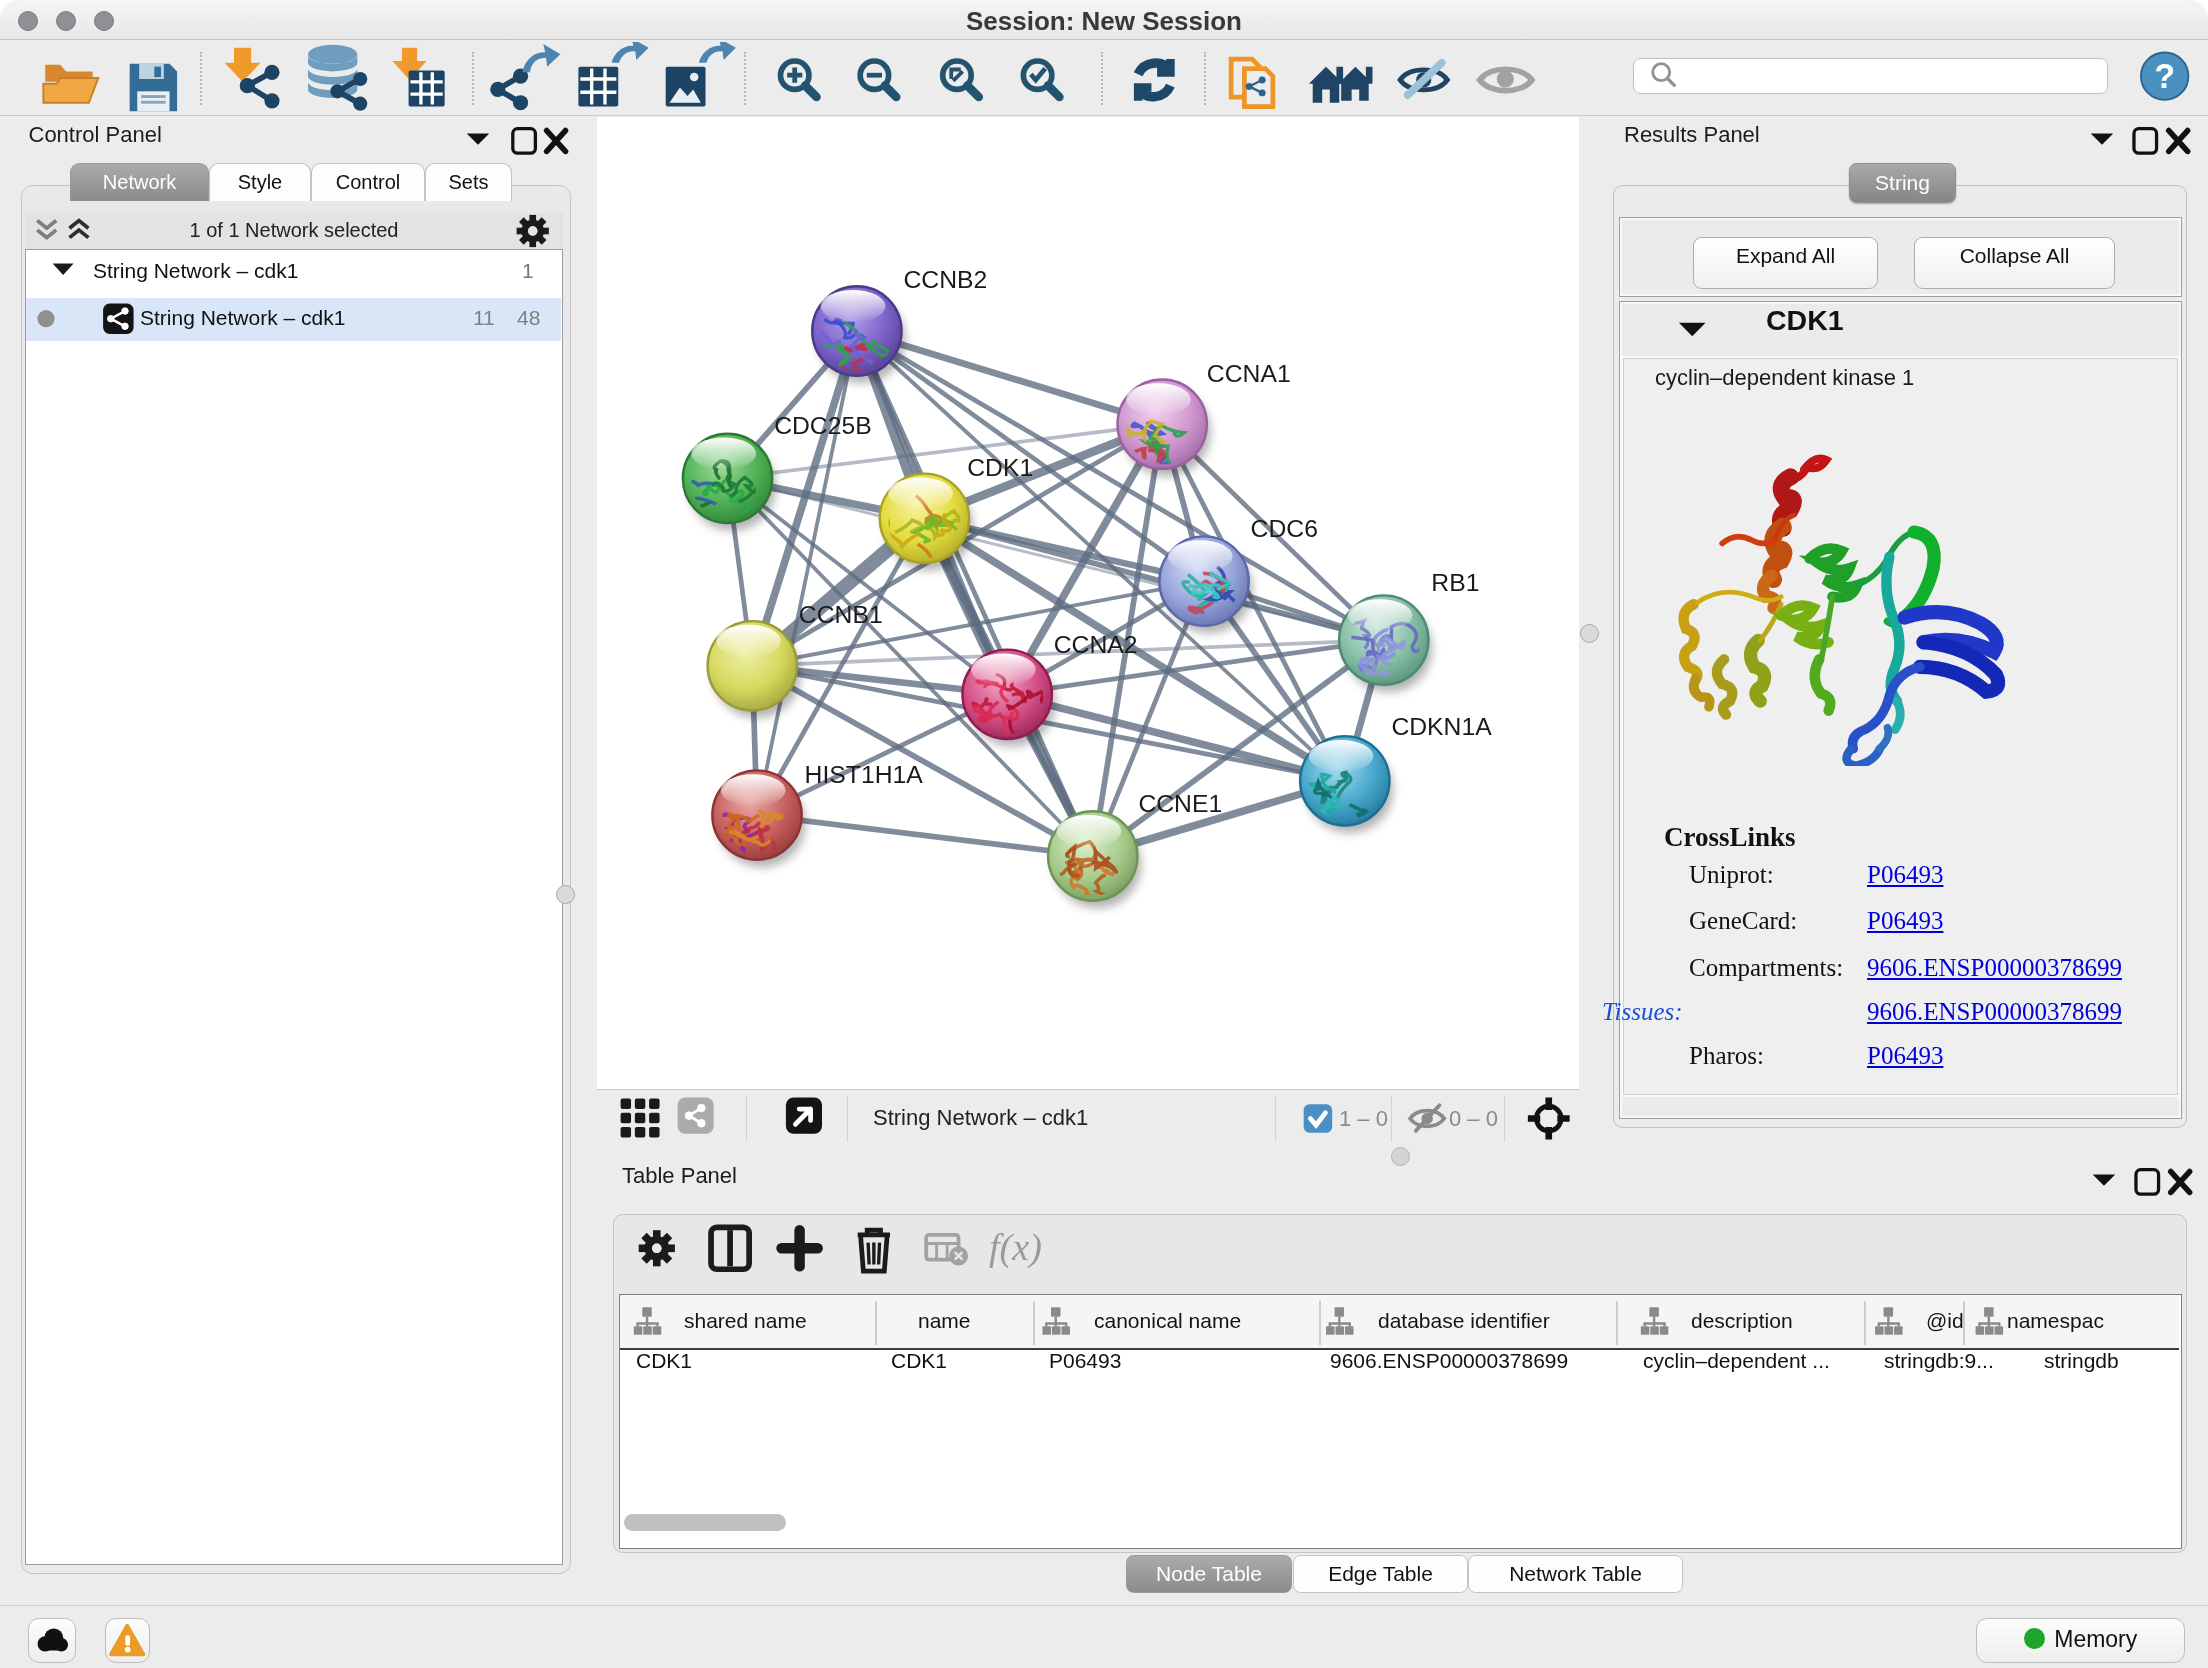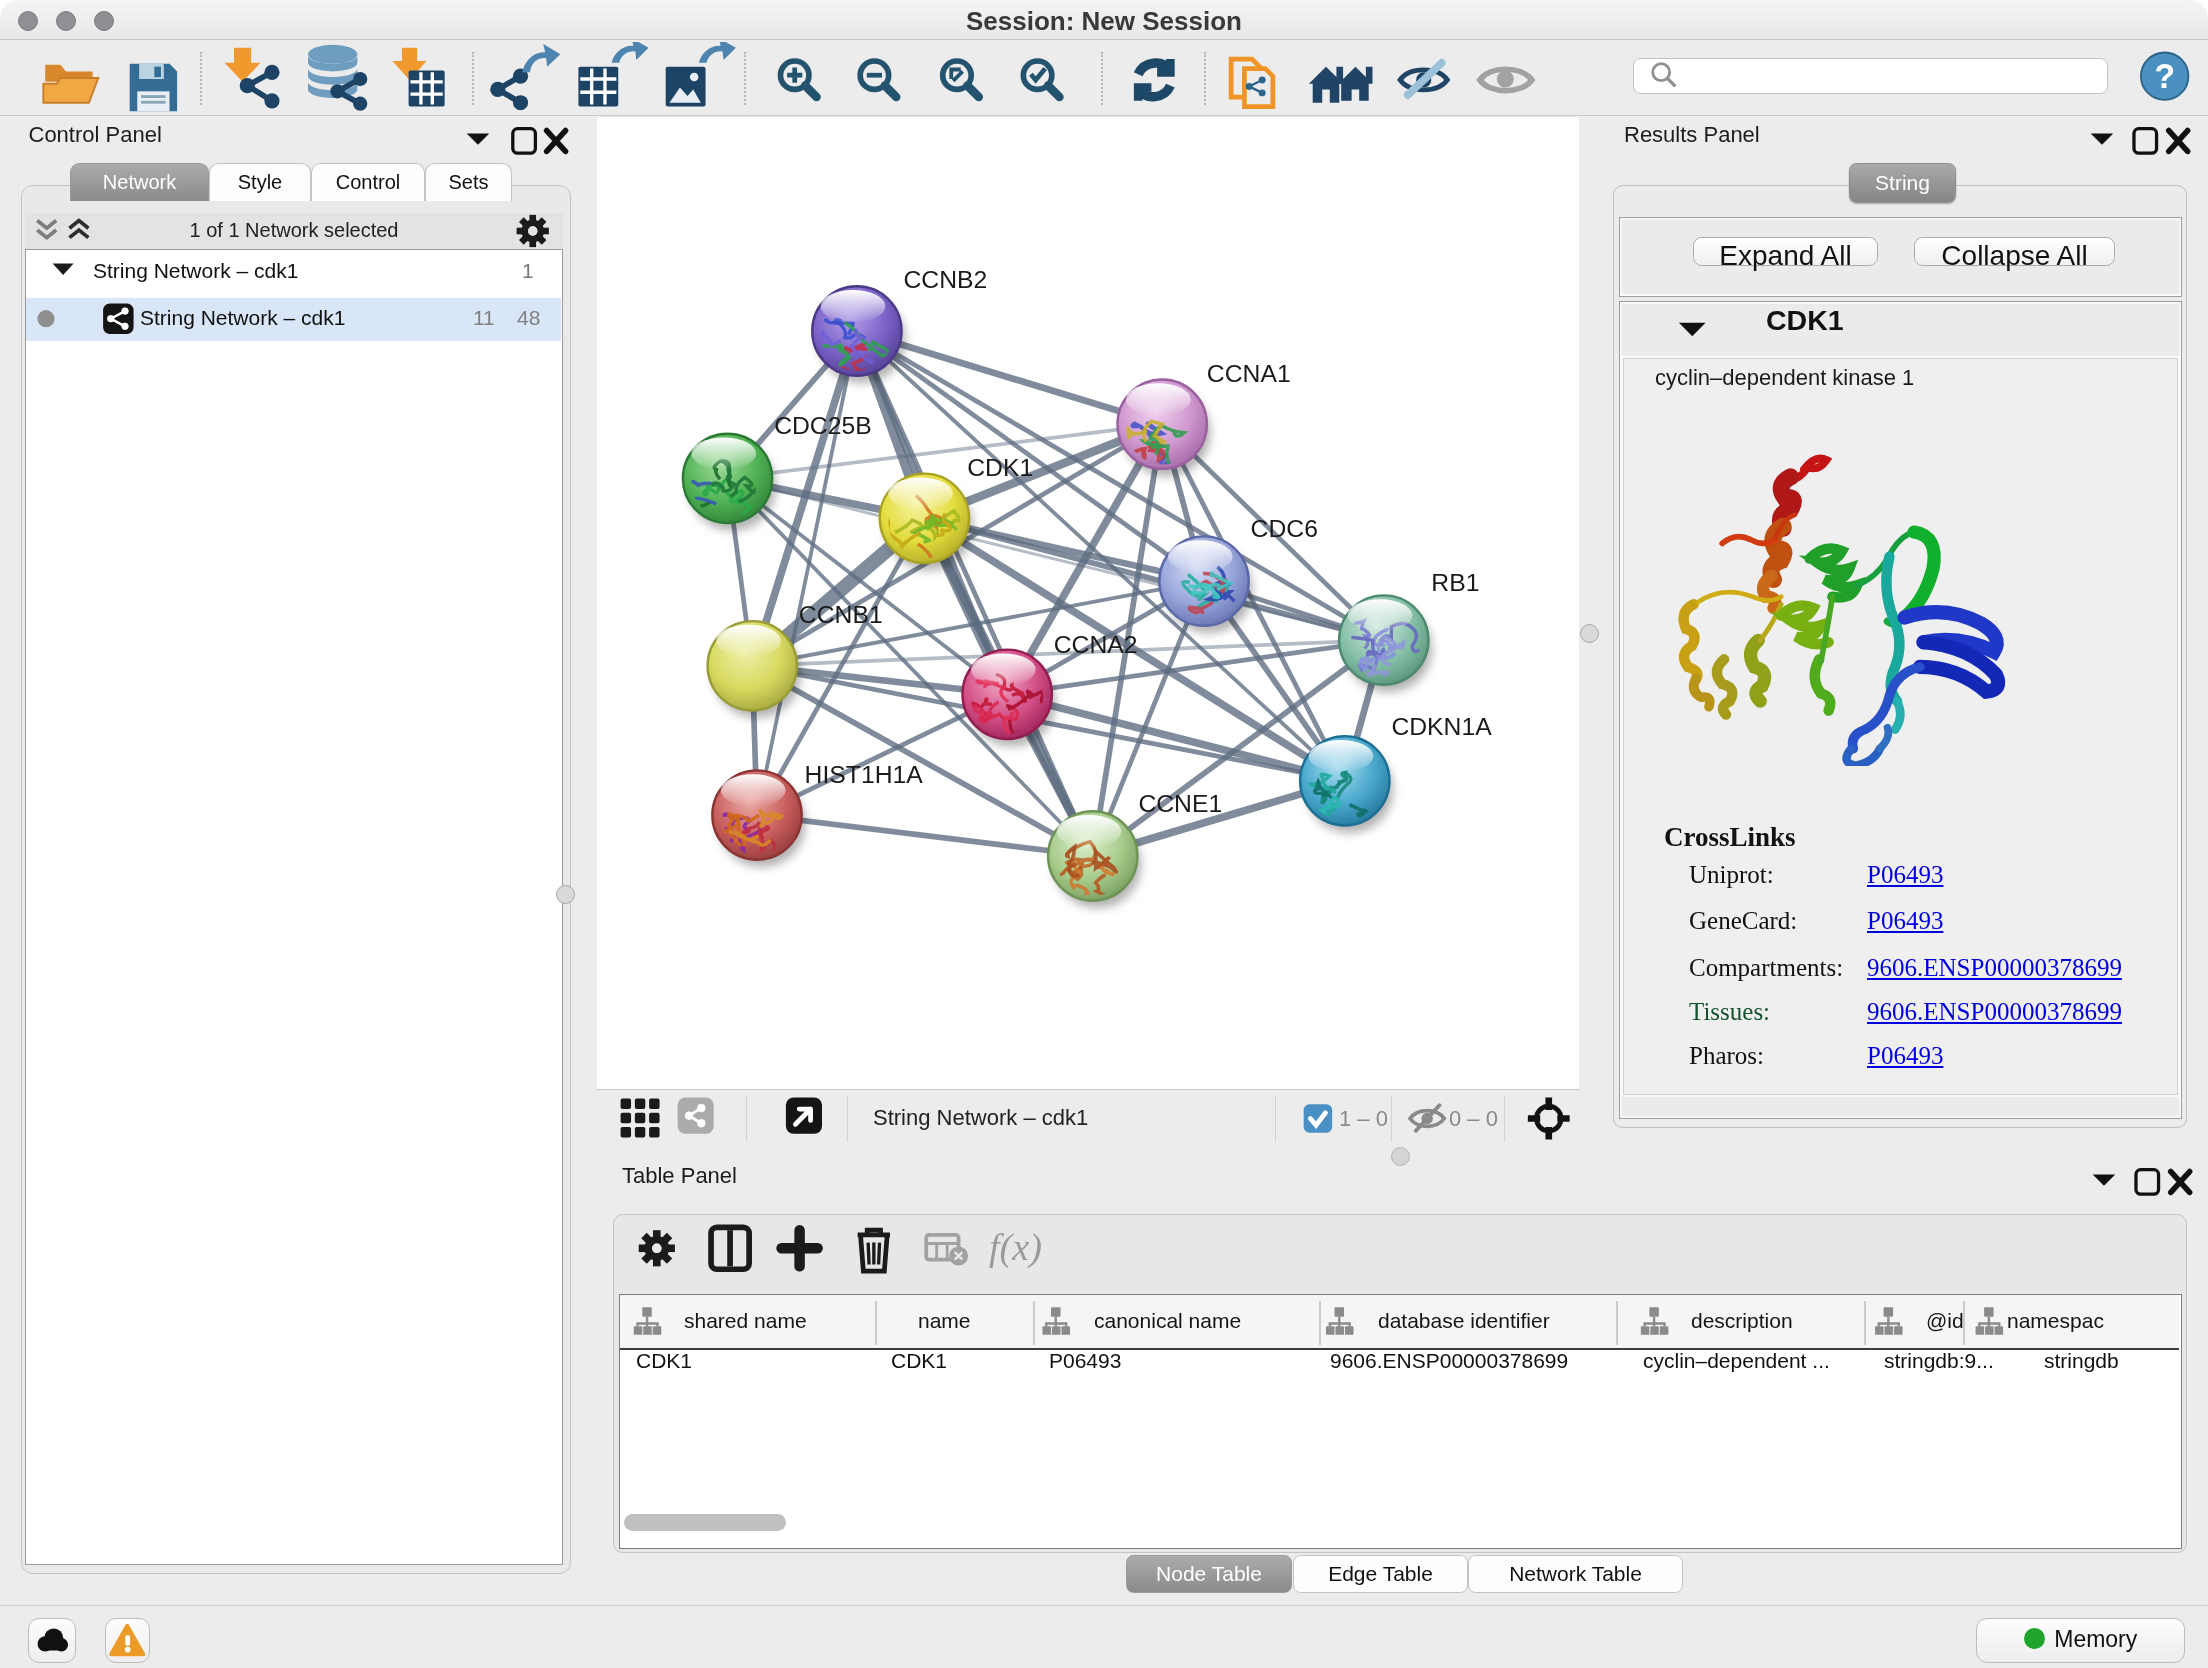--- a/index.html
+++ b/index.html
@@ -34,22 +34,22 @@
   #canvas { position:absolute; left:597px; top:117px; width:982px; height:972px; background:#fff; }
   #canvas-bar { position:absolute; left:597px; top:1089px; width:982px; height:57px; background:#ececec; border-top:1.9px solid #c6c6c6; }
   .cbsep { position:absolute; top:5.7px; height:46px; width:0; border-left:1.9px solid #d2d2d2; }
   
   #rp-box { position:absolute; left:1613px; top:185px; width:574px; height:943px; background:#ebebeb;
       border:1.9px solid #bfbfbf; border-radius:9.5px; }
   #rp-tab { position:absolute; left:1849px; top:163px; width:107px; height:40px; border-radius:7.6px;
       background:linear-gradient(#a9a9a9,#858585); border:1px solid #8f8f8f; color:#fff; font-size:21px; text-align:center; line-height:38px;
       box-shadow:0 1px 1.9px rgba(0,0,0,.3); }
   .dblbox { position:absolute; border:1.9px solid #9e9e9e; box-shadow:inset 0 0 0 1.9px #f8f8f8; background:#ebebeb; }
-  .btn { position:absolute; height:29px; background:linear-gradient(#ffffff,#f0f0f0); border:1.9px solid #acacac;
-      border-radius:8.6px; font-size:28px; color:#111; text-align:center; }
+  .btn { position:absolute; height:52px; background:linear-gradient(#ffffff,#f0f0f0); border:1.9px solid #acacac;
+      border-radius:8.6px; font-size:21px; color:#111; text-align:center; }
   .serif { font-family:"Liberation Serif", serif; }
   .link { color:#0000dd; text-decoration:underline; }
   
   #tp-box { position:absolute; left:613px; top:1214px; width:1574px; height:339px; background:#e7e7e7;
      border:1.9px solid #c4c4c4; border-radius:9.5px; }
   #tbl { position:absolute; left:619px; top:1294px; width:1563px; height:255px; background:#fff; border:1.9px solid #7e7e7e; }
   #tbl-head { position:absolute; left:0; top:0; width:1559px; height:55px; background:#f5f5f5; border-bottom:2.9px solid #3c3c3c; }
   .hdiv { position:absolute; top:5.7px; height:44px; width:1.9px; background:#cdcdcd; }
   .htxt { position:absolute; top:14.3px; font-size:21px; color:#141414; }
   .rtxt { position:absolute; top:54px; font-size:21px; color:#111; }
@@ -723,21 +723,21 @@
       </g>
     </svg>
     <div id="crosslinks" class="serif">
       <div class="abs serif" style="left:1664px; top:822px; font-size:27px; font-weight:bold; color:#111;">CrossLinks</div>
       <div class="abs serif" style="left:1689px; top:861px; font-size:25px; color:#111;">Uniprot:</div>
       <div class="abs serif link" style="left:1867px; top:861px; font-size:25px;">P06493</div>
       <div class="abs serif" style="left:1689px; top:907px; font-size:25px; color:#111;">GeneCard:</div>
       <div class="abs serif link" style="left:1867px; top:907px; font-size:25px;">P06493</div>
       <div class="abs serif" style="left:1689px; top:954px; font-size:25px; color:#111;">Compartments:</div>
       <div class="abs serif link" style="left:1867px; top:954px; font-size:25px;">9606.ENSP00000378699</div>
-      <div class="abs serif" style="left:1689px; top:998px; font-size:25px; color:#14532d;">Tissues:</div>
+      <div class="abs serif" style="left:1602px; top:998px; font-size:25px; color:#1d4ed8;font-style:italic;">Tissues:</div>
       <div class="abs serif link" style="left:1867px; top:998px; font-size:25px;">9606.ENSP00000378699</div>
       <div class="abs serif" style="left:1689px; top:1042px; font-size:25px; color:#111;">Pharos:</div>
       <div class="abs serif link" style="left:1867px; top:1042px; font-size:25px;">P06493</div>
     </div>
   </div>
 
   <div id="tablepanel">
     <div class="ptitle" style="left:622px; top:1163px;">Table Panel</div>
     <svg class="pctrl" style="left:2090px; top:1165px;" width="107" height="32" viewBox="0 0 112 34">
       <path d="M2 10 L26 10 L14 22 Z" fill="#111"></path>

